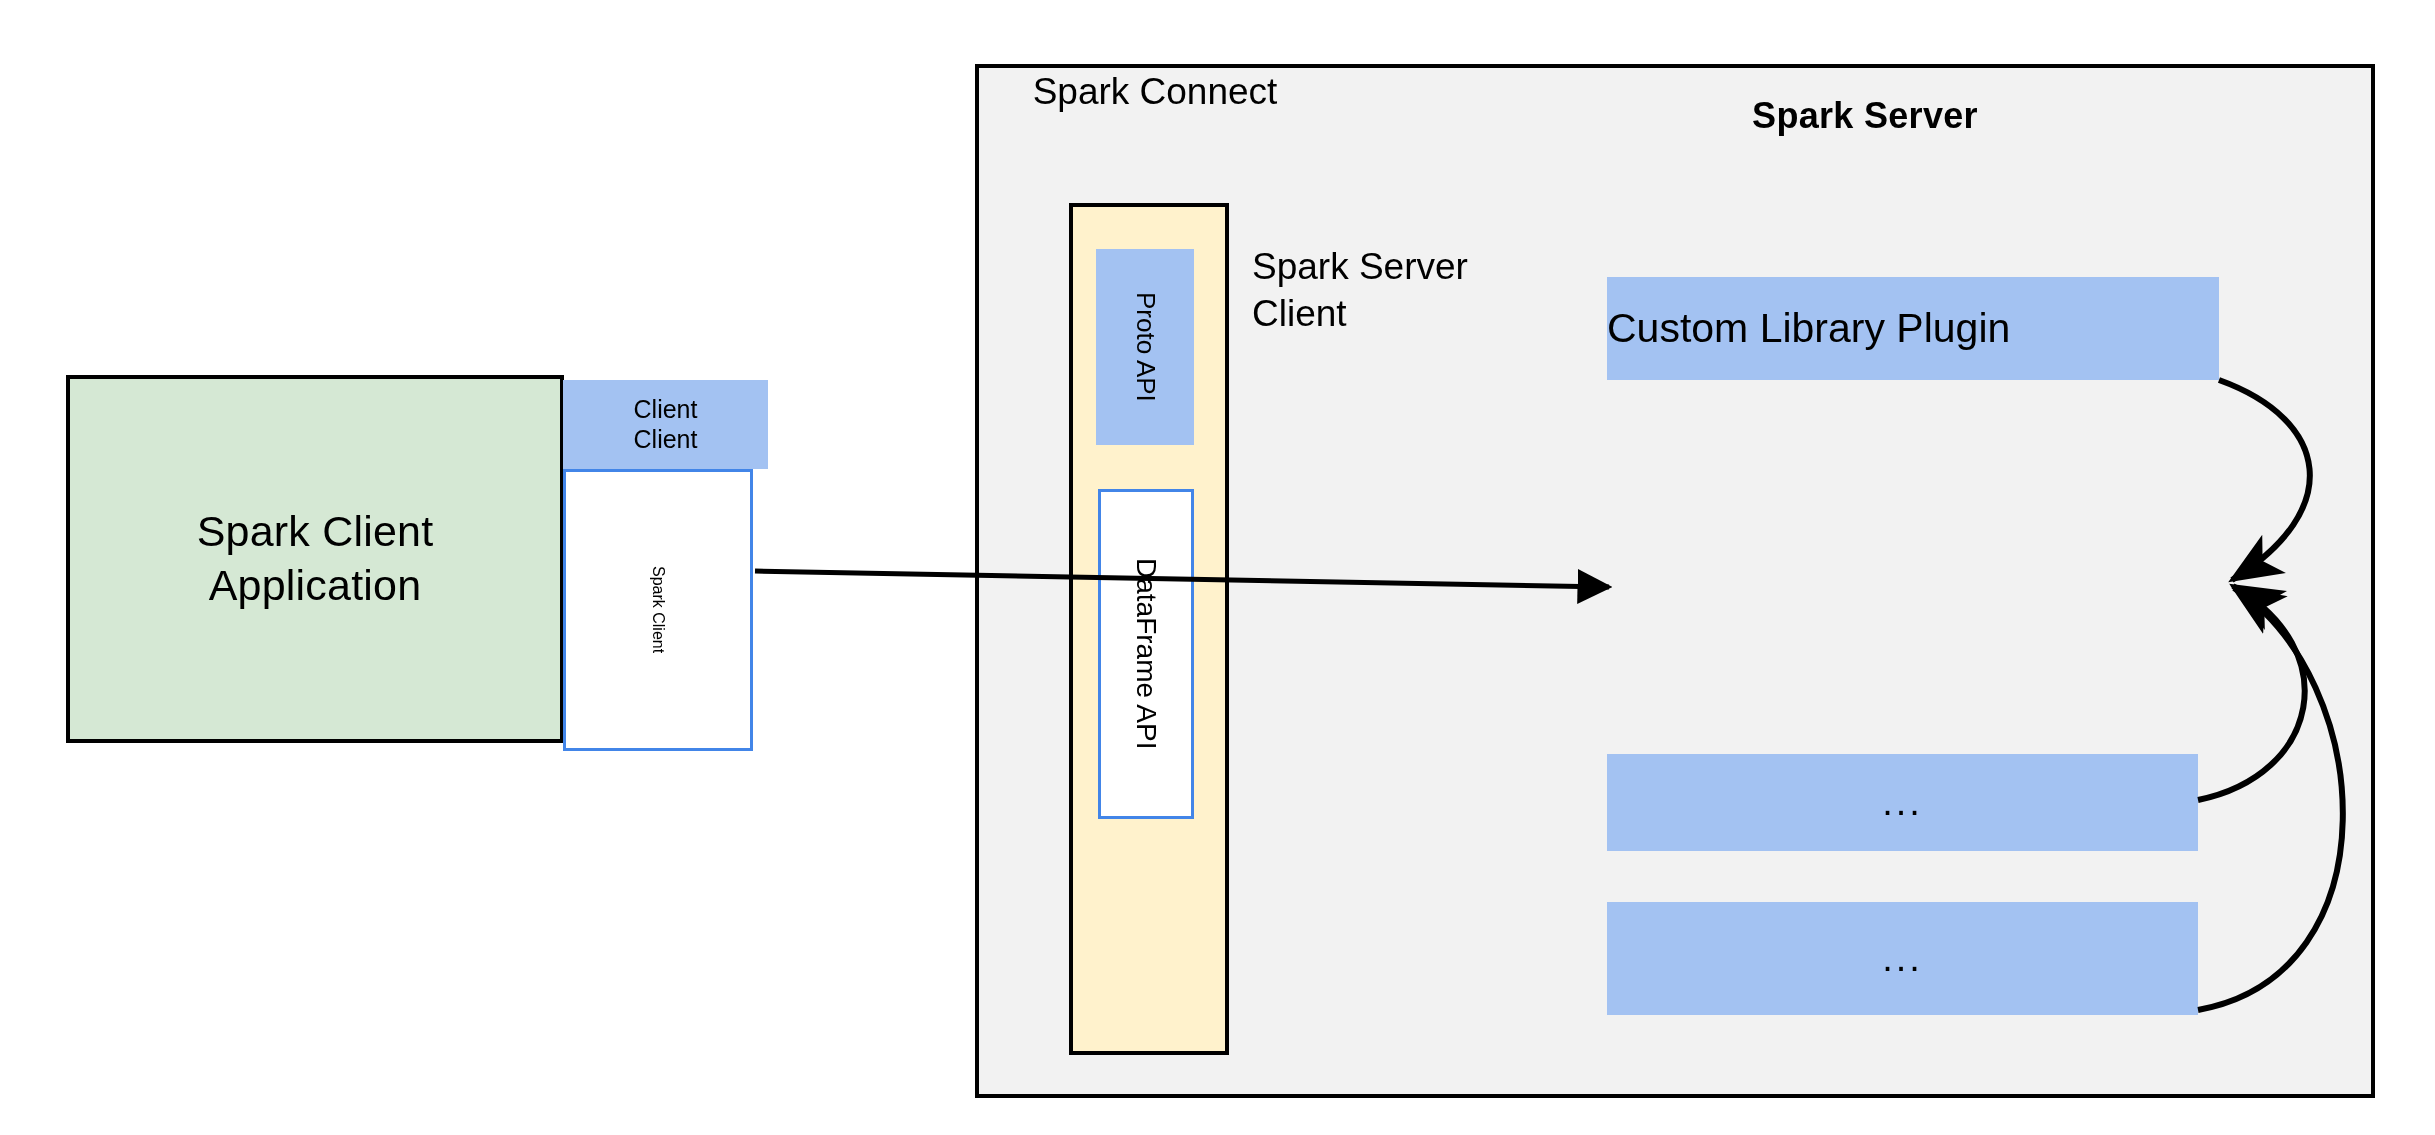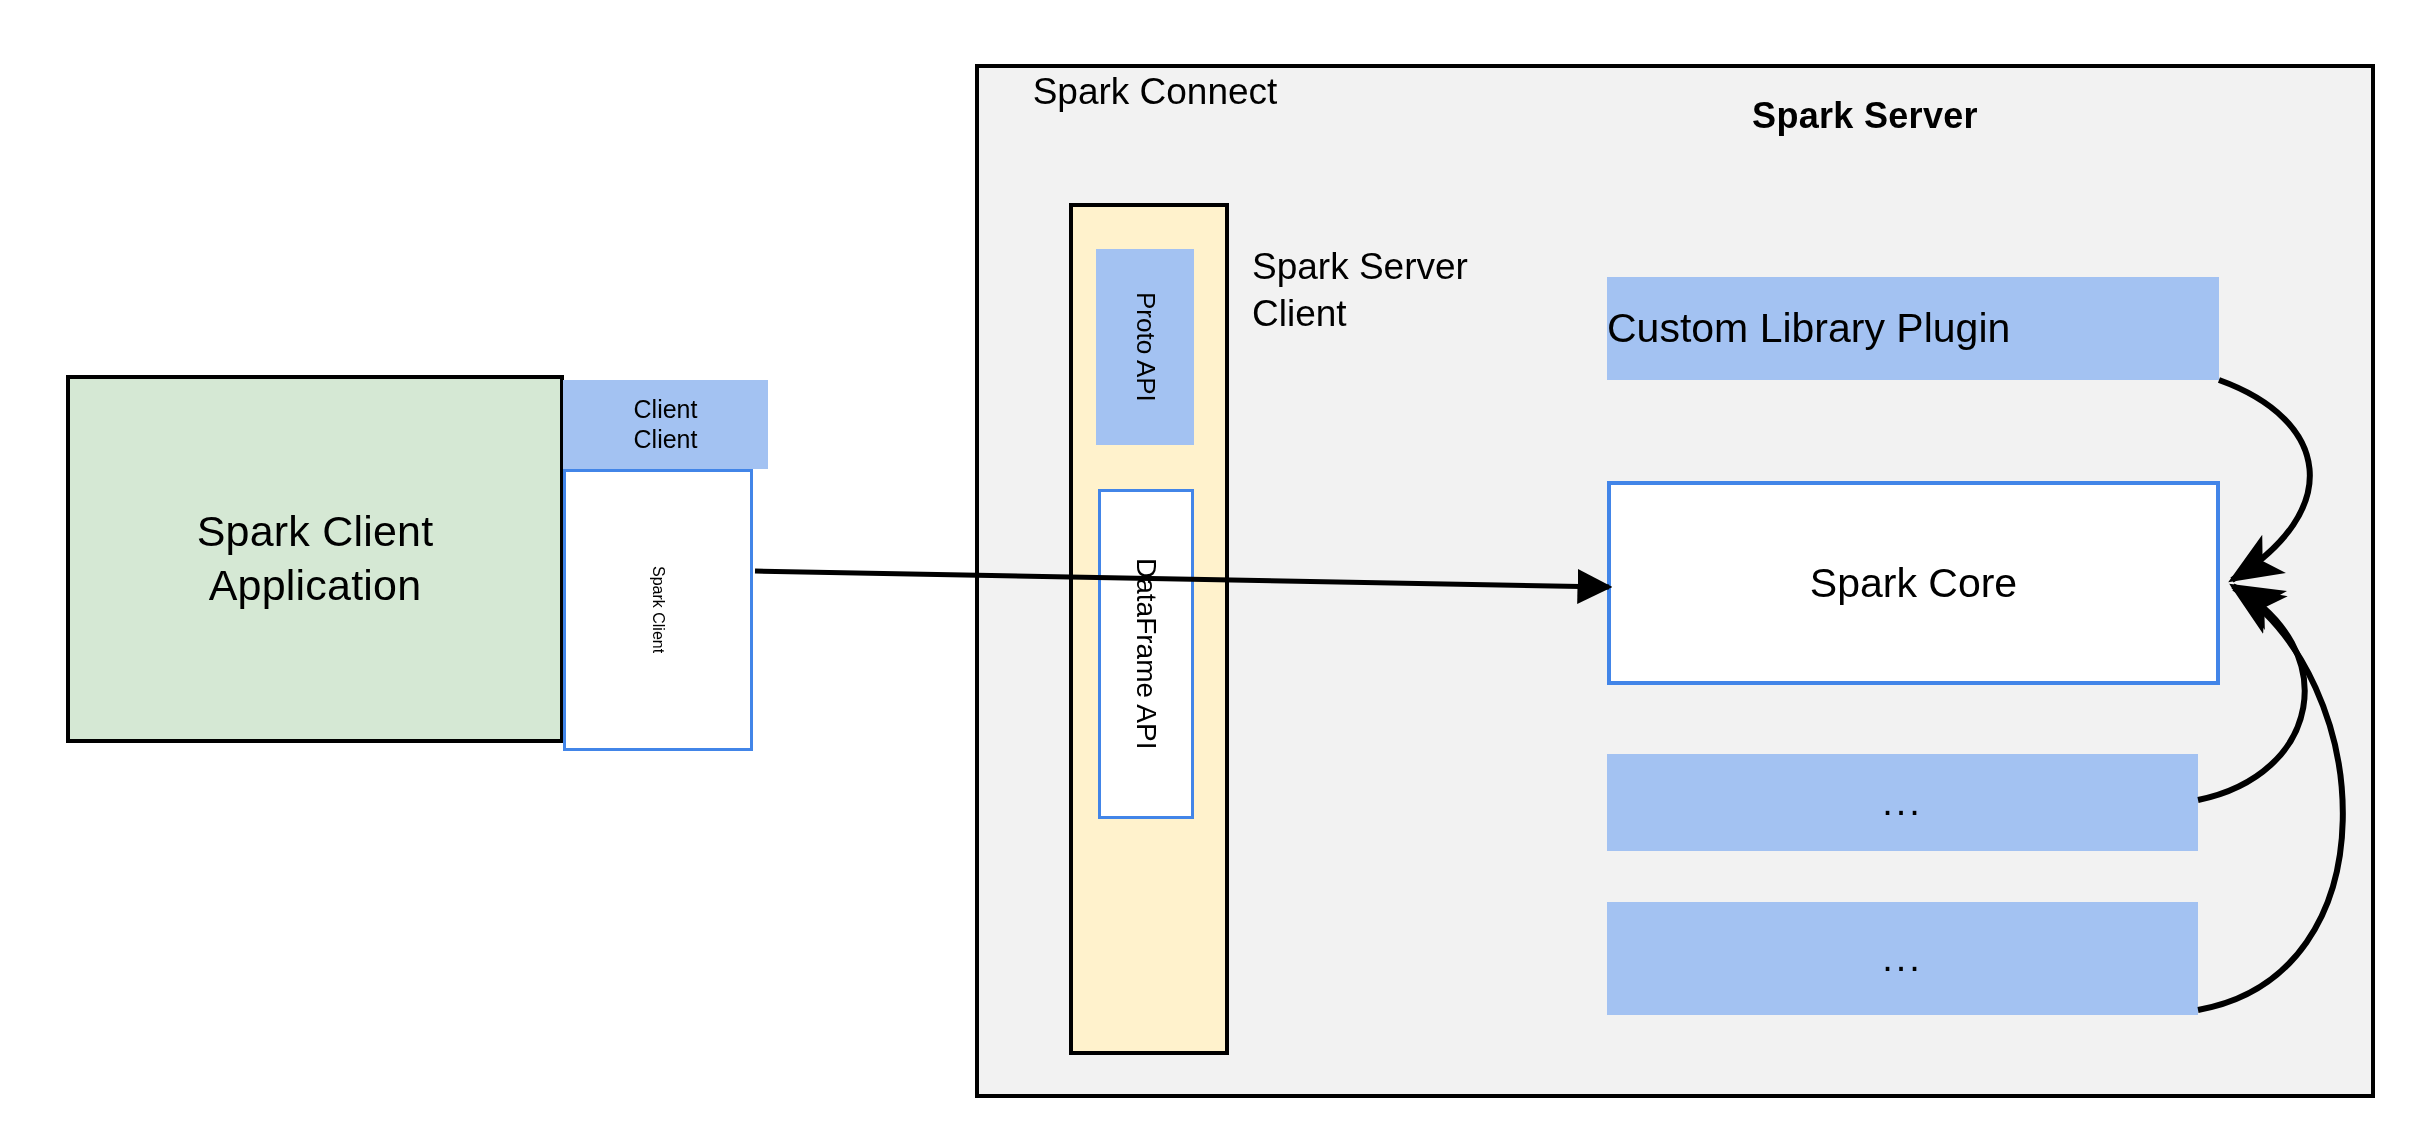--- a/index.html
+++ b/index.html
@@ -154,23 +154,20 @@
 
   <div class="abs server-lib-label">
     <div>Spark Server</div>
     <div>Client</div>
   </div>
 
   <div class="abs plugin-box">
     <span>Custom Library Plugin</span>
   </div>
 
-  <div class="abs core-box">
-    <span>Spark Core</span>
-  </div>
 
   <div class="abs dots-box dots-1">
     <span>...</span>
   </div>
 
   <div class="abs dots-box dots-2">
     <span>...</span>
   </div>
 
   <div class="abs client-app">

